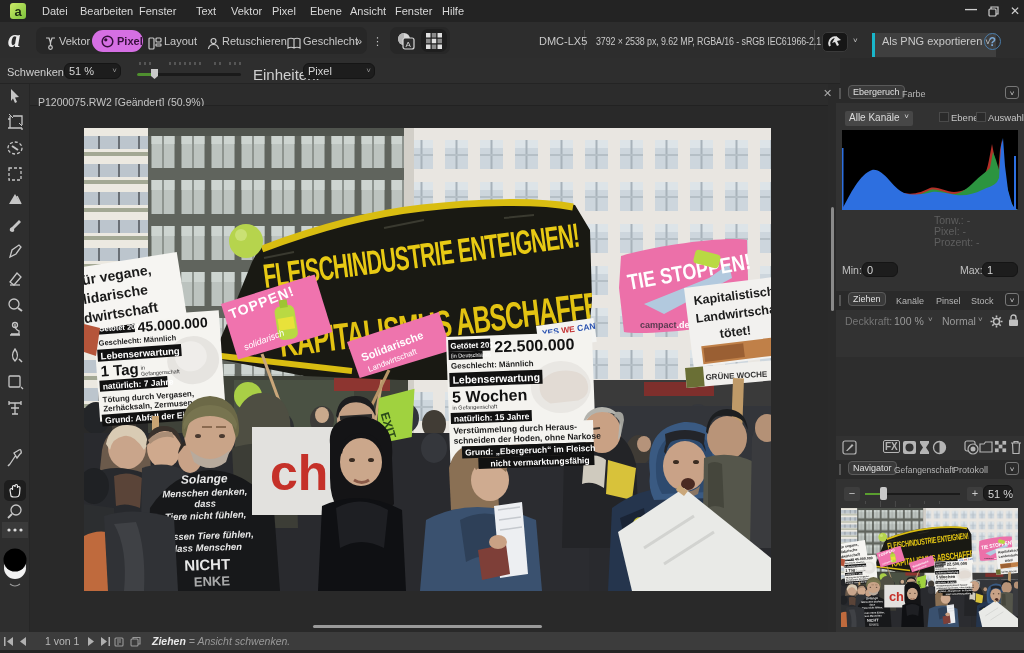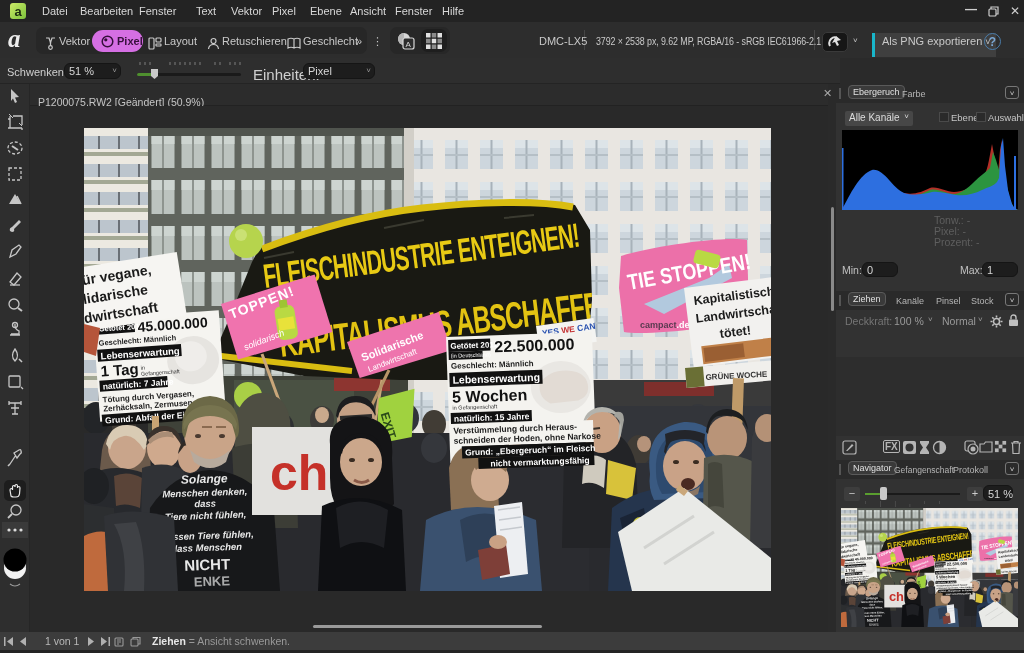--- a/index.html
+++ b/index.html
@@ -670,15 +670,15 @@
         <rect x="104.5" y="1" width="1.5" height="9"></rect>
     </g>
     <g fill="none" stroke="#999" stroke-width="1.1">
       <rect x="111" y="2" width="8" height="8" rx="1"></rect>
       <path d="M113,4 L117,4 M113,6 L117,6 M113,8 L115,8"></path>
       <rect x="127" y="3" width="7" height="7" rx="1"></rect>
       <path d="M129,3 L129,1.5 L136,1.5 L136,8 L134,8"></path>
     </g>
   </svg>
   <span style="position:absolute; left:45px; top:3px;">1 von 1</span>
-  <span style="position:absolute; left:152px; top:3px; color:#e8e8e8;"><b>Ziehen</b> <span style="color:#999">= Ansicht schwenken.</span></span>
+  <span style="position:absolute; left:152px; top:3px; color:#e8e8e8;font-style:italic;"><b>Ziehen</b> <span style="color:#999">= Ansicht schwenken.</span></span>
 </div>
 <div id="statusbot" class="abs"></div>
 
 </body></html>

